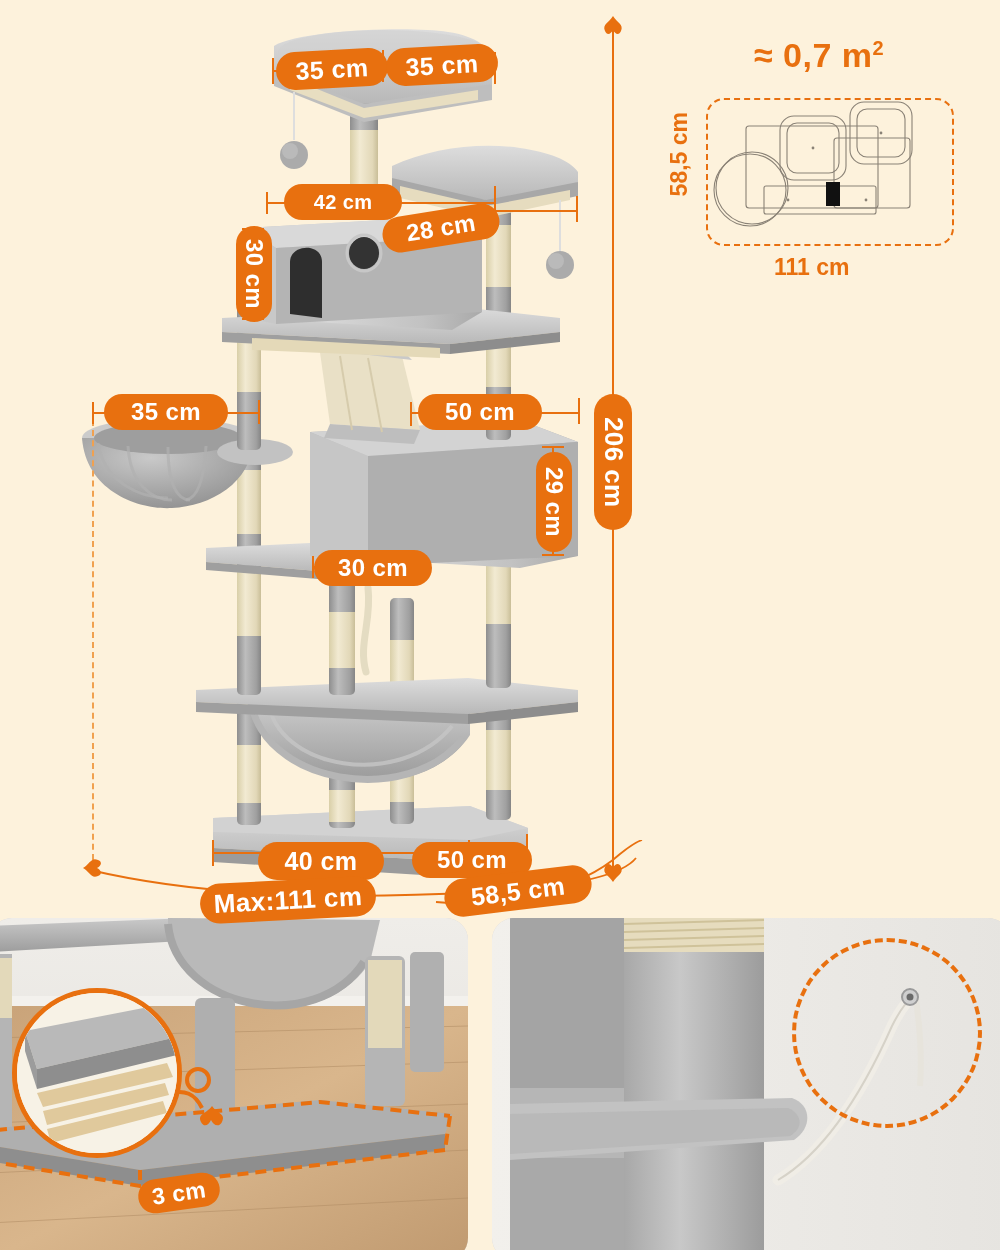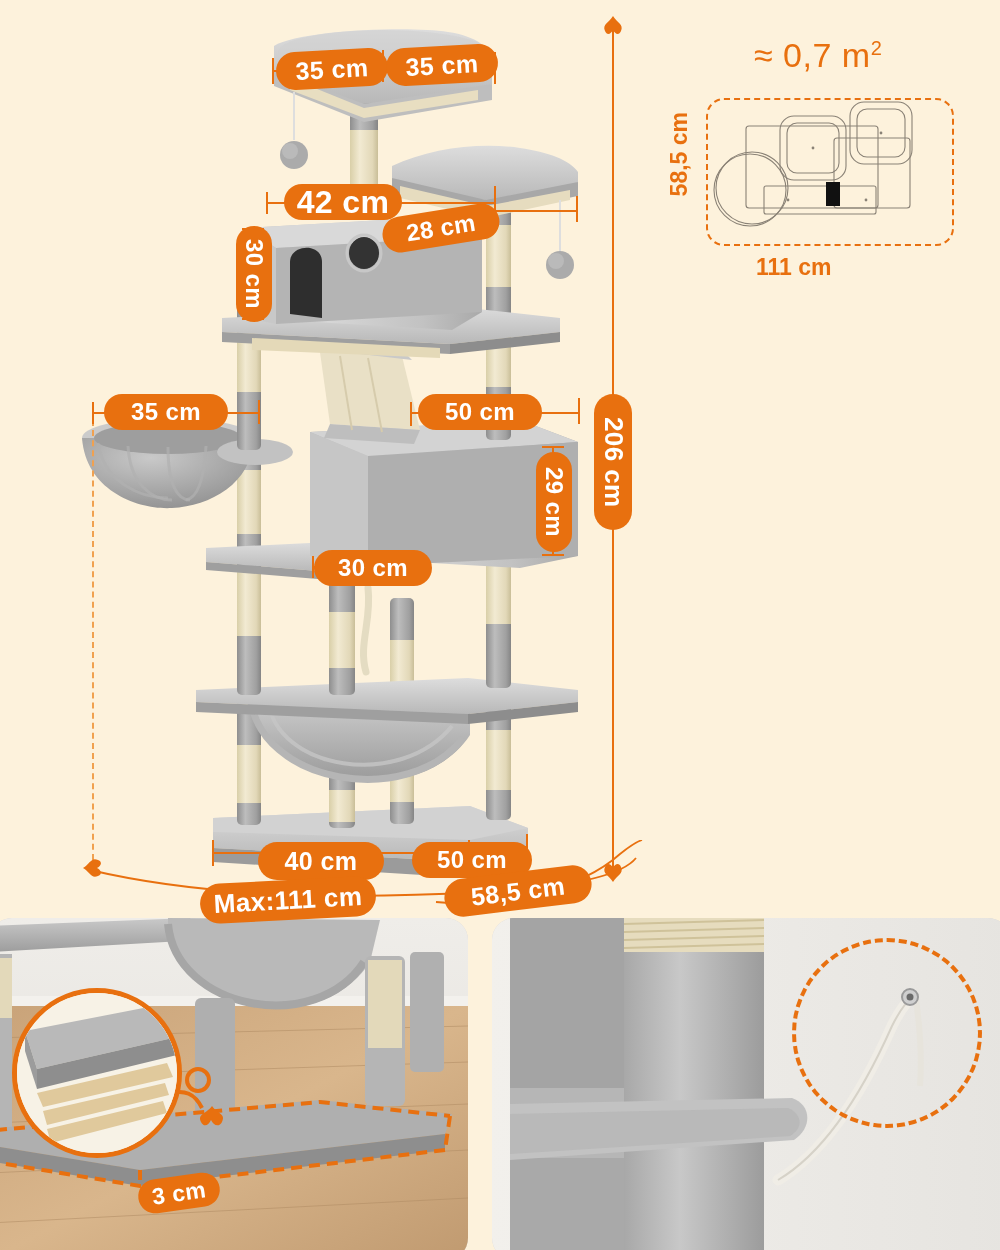--- a/index.html
+++ b/index.html
@@ -44,29 +44,29 @@
 
   
   .arrowhead {
     position: absolute; width: 22px; height: 20px; z-index: 33;
   }
 
   
   #footprint-panel { position: absolute; left: 660px; top: 30px; width: 330px; height: 300px; z-index: 20; }
   #footprint-area-label {
     position: absolute; left: 94px; top: 6px;
-    color: #E8700F; font-size: 34px; font-weight: 400; letter-spacing: .5px;
+    color: #E8700F; font-size: 34px; font-weight: 700; letter-spacing: .5px;
   }
   #footprint-area-label sup { font-size: 20px; }
   #footprint-box {
     position: absolute; left: 46px; top: 68px; width: 248px; height: 148px;
     border: 2.5px dashed #E8700F; border-radius: 18px;
   }
   #footprint-width-label {
-    position: absolute; left: 96px; top: 224px;
+    position: absolute; left: 114px; top: 224px;
     color: #E8700F; font-size: 23px; font-weight: 700;
   }
   #footprint-height-label {
     position: absolute; left: 6px; top: 82px;
     color: #E8700F; font-size: 23px; font-weight: 700;
     writing-mode: vertical-rl; text-orientation: mixed;
     transform: rotate(180deg);
   }
 
   
@@ -337,21 +337,21 @@
   <div class="tick v" style="left:212px;top:840px;height:26px;"></div>
   <div class="tick v" style="left:468px;top:840px;height:26px;"></div>
 
   <div class="mline h" style="left:470px;top:846px;width:58px;"></div>
   <div class="tick v" style="left:526px;top:834px;height:26px;"></div>
 
   <div class="pill" style="left:276px; top:50px; width:112px; height:38px; font-size:25px; transform:rotate(-3deg);">35 cm</div>
 
   <div class="pill" style="left:386px; top:46px; width:112px; height:38px; font-size:25px; transform:rotate(-3deg);">35 cm</div>
 
-  <div class="pill" style="left:284px; top:184px; width:118px; height:36px; font-size:32px;">42 cm</div>
+  <div class="pill" style="left:284px; top:184px; width:118px; height:36px; font-size:20px;">42 cm</div>
 
   <div class="pill" style="left:382px; top:210px; width:118px; height:36px; font-size:24px; transform:rotate(-9deg);">28 cm</div>
 
   <div class="pill v" style="left:236px; top:226px; width:36px; height:96px; font-size:24px;">30 cm</div>
 
   <div class="pill" style="left:104px; top:394px; width:124px; height:36px; font-size:24px;">35 cm</div>
 
   <div class="pill" style="left:418px; top:394px; width:124px; height:36px; font-size:24px;">50 cm</div>
 
   <div class="pill v" style="left:536px; top:452px; width:36px; height:100px; font-size:24px;">29 cm</div>

